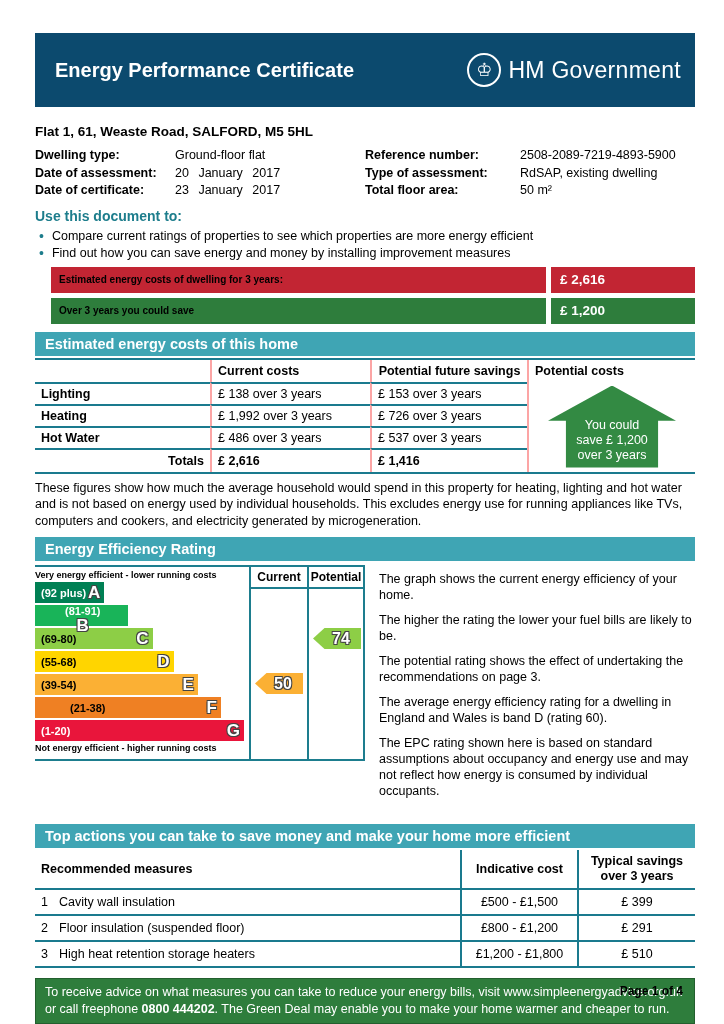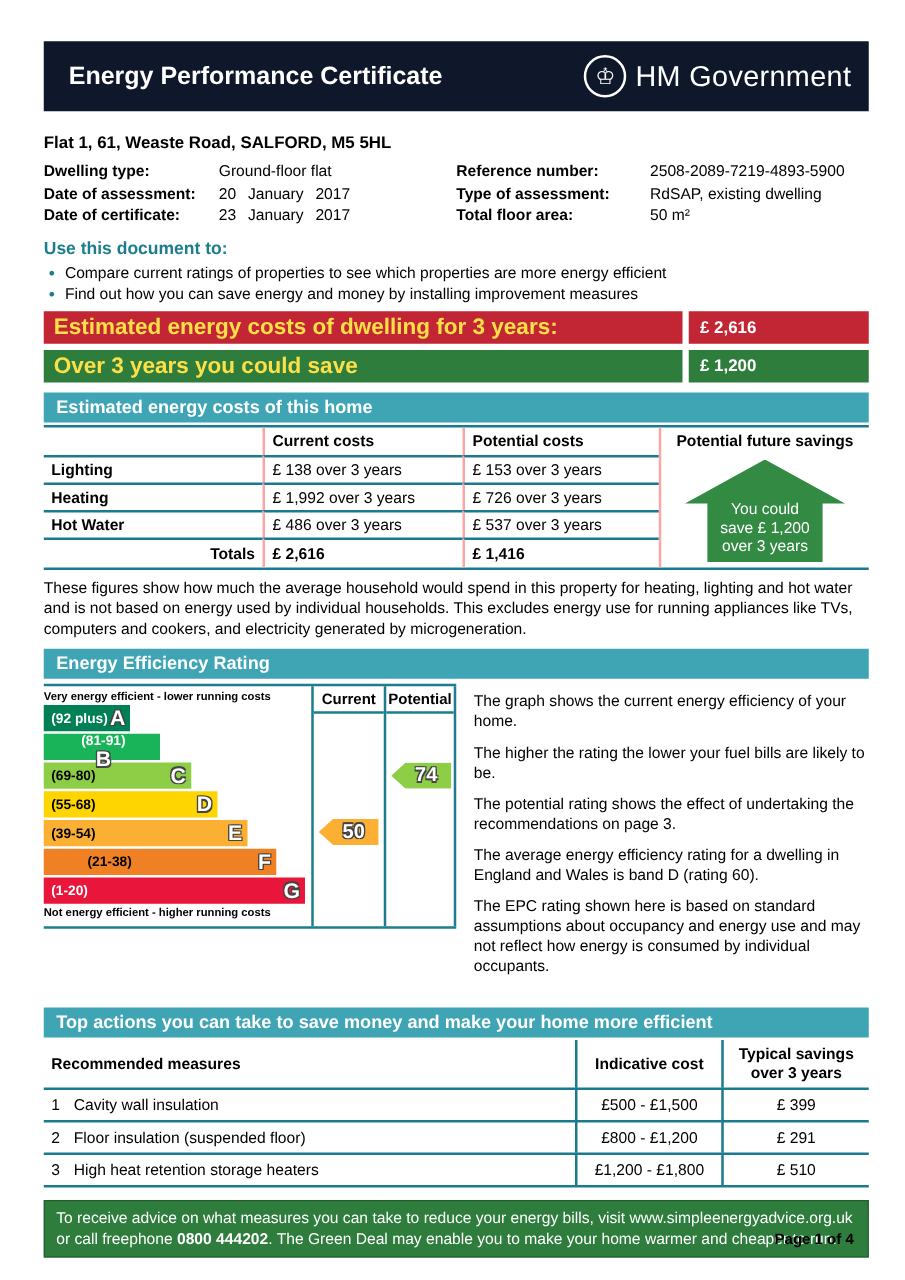--- a/index.html
+++ b/index.html
@@ -7,21 +7,21 @@
   body { font-family:"Liberation Sans", sans-serif; }
   .page {
     position:relative; width:724px; height:1024px; background:#fff;
     margin:0 auto; padding:33px 29px 0 35px; overflow:hidden;
     color:#000;
   }
   .content { width:660px; }
 
   
   .header-banner {
-    background:#0f172a; height:56px; display:flex; align-items:center;
+    background:#0c4a6e; height:74px; display:flex; align-items:center;
     justify-content:space-between; padding:0 14px 0 20px;
   }
   .header-title { color:#fff; font-size:20px; font-weight:bold; }
   .gov-logo { display:flex; align-items:center; gap:7px; }
   .gov-crest {
     width:34px; height:34px; border:2px solid #fff; border-radius:50%;
     color:#fff; display:flex; align-items:center; justify-content:center;
     font-size:18px; line-height:1;
   }
   .gov-text { color:#fff; font-size:23px; font-weight:400; letter-spacing:0.3px; }
@@ -37,22 +37,22 @@
   .date-value { word-spacing:6px; }
 
   
   .use-heading { color:#1d7d8c; font-size:14px; font-weight:bold; margin:6px 0 4px 0; }
   .bullet-row { display:flex; align-items:flex-start; font-size:12.5px; line-height:17px; }
   .bullet-dot { color:#1d7d8c; font-size:14px; margin:0 8px 0 4px; line-height:17px; }
 
   
   .sum-banner { display:flex; height:26px; margin-top:5px; }
   .sum-banner .sum-label {
-    flex:1; color:#fde047; font-weight:bold; font-size:18px;
-    display:flex; align-items:center; padding-left:8px;
+    flex:1; color:#000000; font-weight:bold; font-size:10px;
+    display:flex; align-items:center; padding-left:8px;margin-left:16px;
   }
   .sum-banner .sum-value {
     width:144px; margin-left:5px; color:#fff; font-weight:bold; font-size:13.5px;
     display:flex; align-items:center; padding-left:9px;
   }
   .sum-red .sum-label, .sum-red .sum-value { background:#c22533; }
   .sum-green .sum-label, .sum-green .sum-value { background:#2e7d3c; }
 
   
   .section-banner {
@@ -217,22 +217,22 @@
     <div class="sum-label">Over 3 years you could save</div>
     <div class="sum-value">£ 1,200</div>
   </div>
 
   <div class="section-banner">Estimated energy costs of this home</div>
 
   <div class="costs-table">
 
     <div></div>
     <div class="ct-vline ct-head">Current costs</div>
+    <div class="ct-vline ct-head ct-head-center">Potential future savings</div>
     <div class="ct-vline ct-head">Potential costs</div>
-    <div class="ct-vline ct-head ct-head-center">Potential future savings</div>
 
     <div class="ct-vline ct-savings-cell">
       <div class="house">
         <span>You could</span>
         <span>save £ 1,200</span>
         <span>over 3 years</span>
       </div>
     </div>
 
     <div class="ct-hline ct-rowlabel">Lighting</div>

